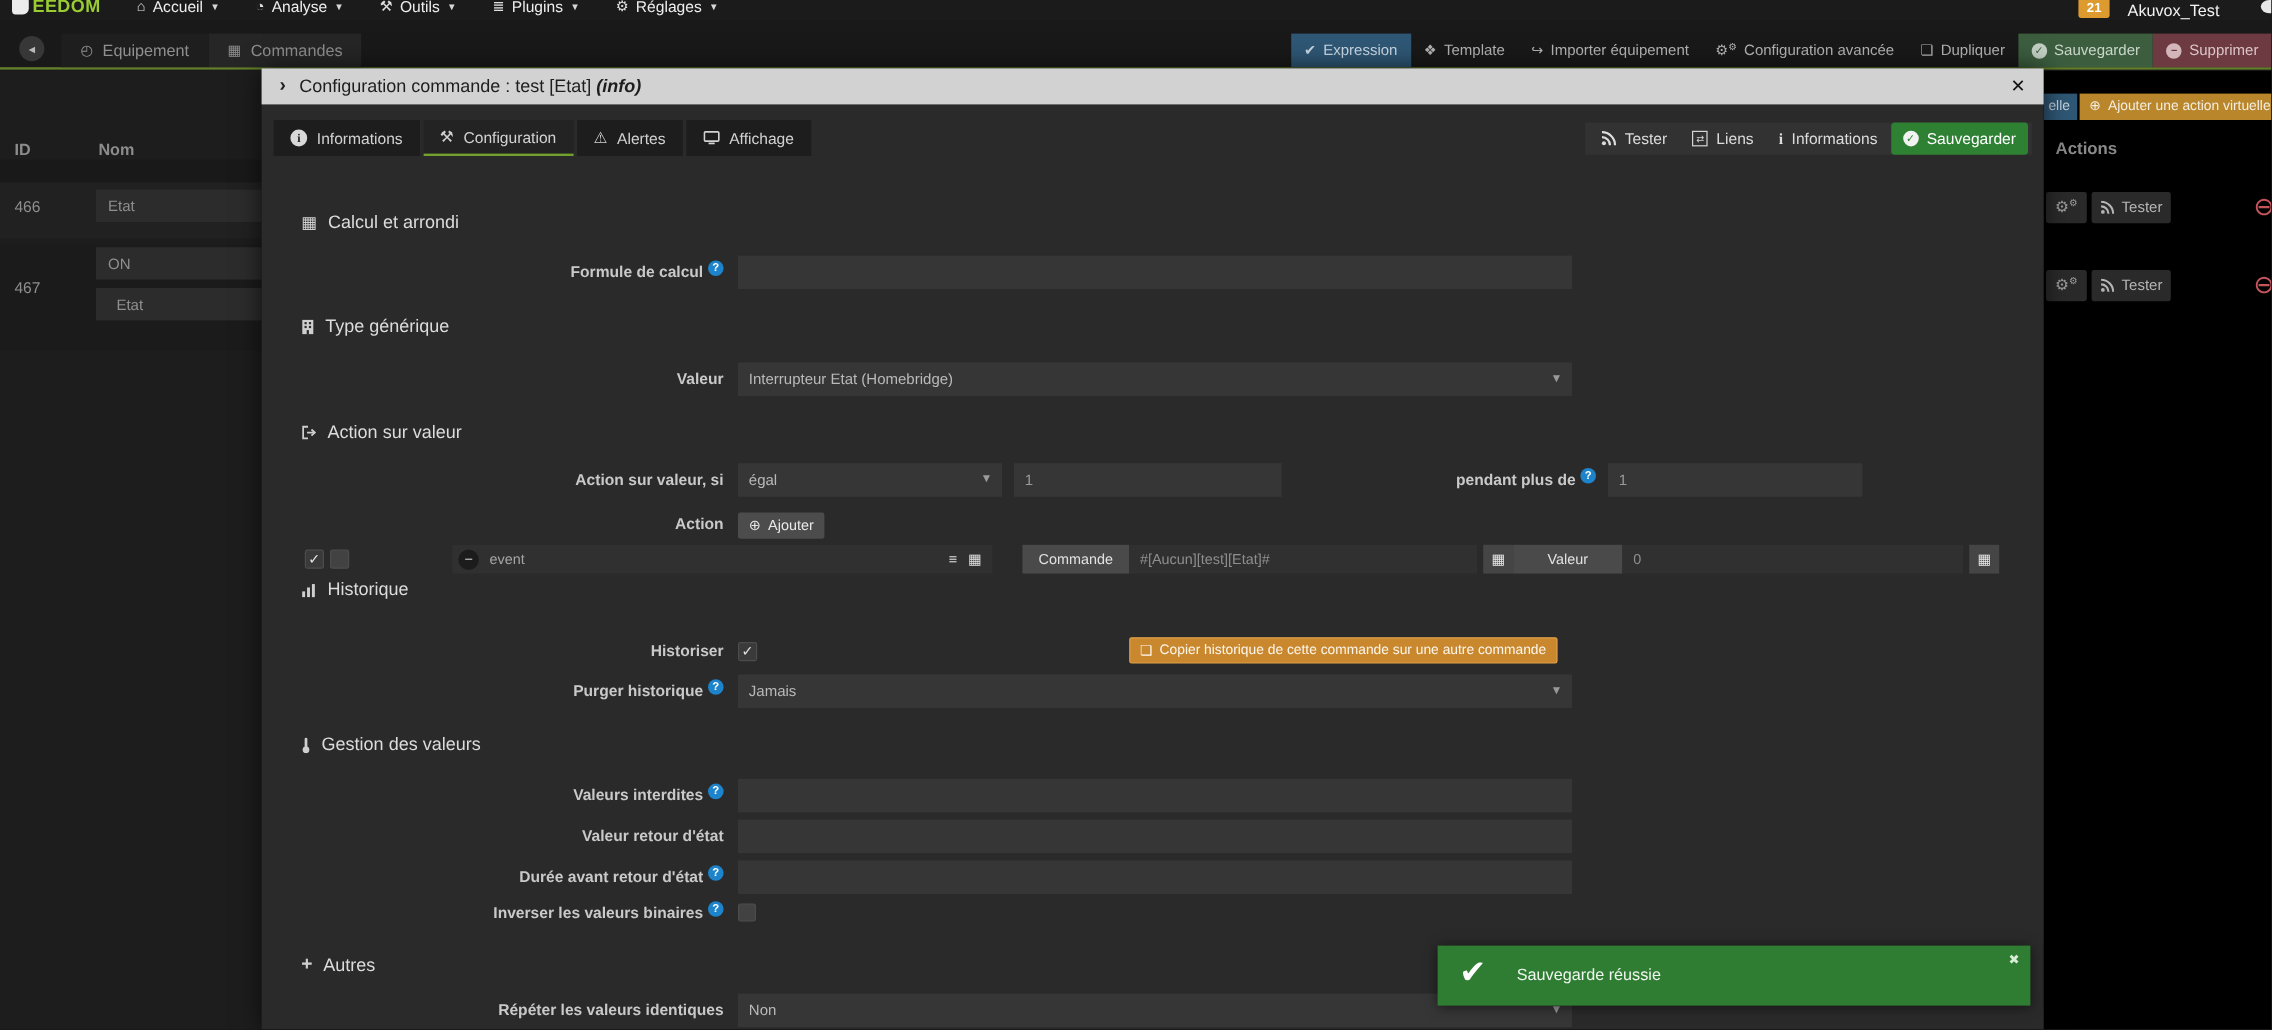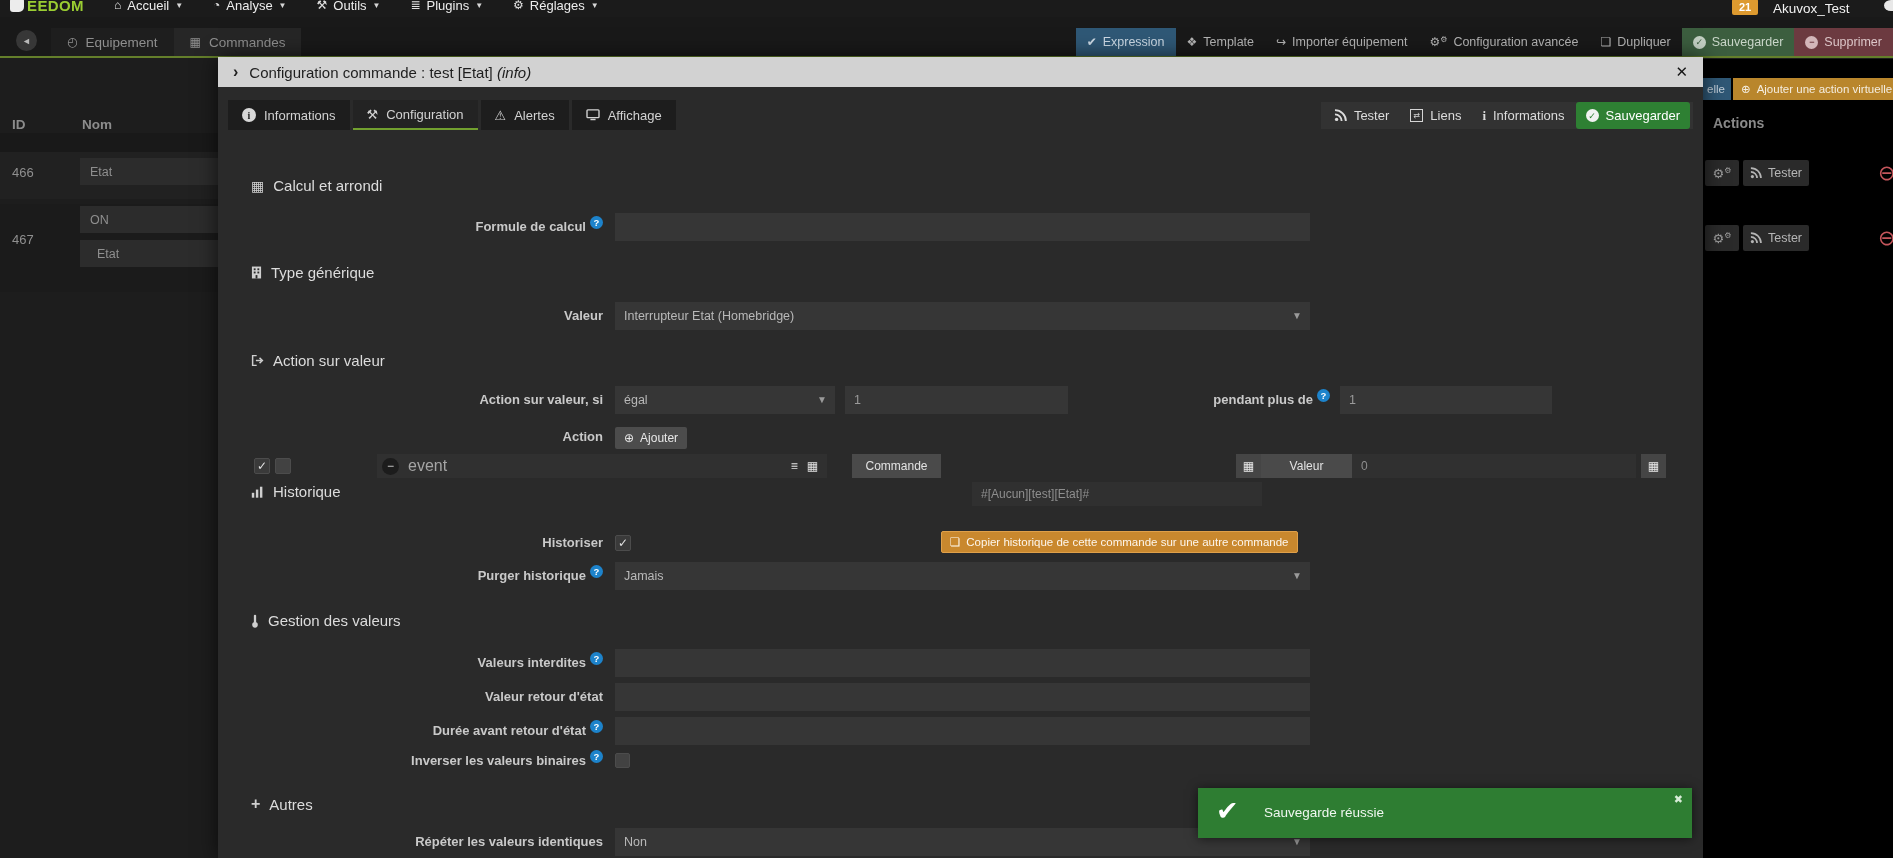--- a/index.html
+++ b/index.html
@@ -53,21 +53,21 @@
   .btn-orange { position:absolute; left:30px; top:19px; height:22px; background:#b9862c; color:#f4ede0; font-size:11.5px; line-height:22px; padding:0 8px; white-space:nowrap; display:flex; gap:6px; align-items:center; }
   .actions-h { position:absolute; left:10px; top:56px; color:#8a8a8a; font-weight:bold; font-size:14px; }
   .gear-btn { position:absolute; left:2px; width:34px; height:26px; background:#2a2a2a; color:#9f9f9f; display:flex; align-items:center; justify-content:center; border-radius:2px; font-size:13px; }
   .tester-btn { position:absolute; left:40px; width:66px; height:26px; background:#2a2a2a; color:#b5b5b5; display:flex; gap:6px; align-items:center; justify-content:center; font-size:12.5px; border-radius:2px; }
   .red-minus { position:absolute; left:175px; color:#c4555b; font-size:21px; line-height:21px; }
 
   
   .modal { position:absolute; left:218px; top:57px; width:1485px; height:801px; background:#2a2a2a; z-index:10; box-shadow:0 0 20px rgba(0,0,0,.65); }
   .m-header { height:30px; background:#d2d2d2; color:#1e1e1e; display:flex; align-items:center; padding:0 15px; gap:11px; font-size:15px; }
   .m-chev { font-weight:bold; font-size:16px; }
-  .m-title i { font-style:italic; }
+  .m-title i { font-style:italic;font-weight:bold; }
   .m-close { margin-left:auto; font-size:15px; font-weight:bold; color:#141414; cursor:default; }
   .m-tabs { position:absolute; top:43px; left:10px; display:flex; gap:3px; height:30px; }
   .m-tab { background:#1d1d1d; color:#d2d2d2; font-size:13px; display:flex; align-items:center; gap:8px; padding:0 14px; }
   .m-tab.active { background:#232323; border-bottom:2px solid #72a02f; }
   .ic-info { width:14px; height:14px; border-radius:50%; background:#d8d8d8; color:#1d1d1d; font-size:10px; font-weight:bold; display:inline-flex; align-items:center; justify-content:center; font-family:"Liberation Serif",serif; }
   .m-actions { position:absolute; top:45px; right:10px; height:27px; display:flex; align-items:center; background:#323232; padding:0 3px; gap:1px; }
   .m-abtn { display:flex; gap:7px; align-items:center; color:#dcdcdc; font-size:13px; padding:0 10px; height:27px; white-space:nowrap; }
   .m-abtn.save { background:#2e8033; color:#fff; border-radius:3px; }
   .circ.wsv { background:#f2f2f2; color:#2e8033; }
   .ic-liens { width:13px; height:13px; border:1.5px solid #d5d5d5; display:inline-flex; align-items:center; justify-content:center; font-size:8px; color:#d5d5d5; }
@@ -79,21 +79,21 @@
   .flabel { position:absolute; left:0; width:385px; text-align:right; color:#c9c9c9; font-size:13px; font-weight:bold; line-height:28px; white-space:nowrap; }
   .help { display:inline-block; width:13px; height:13px; background:#1d83cb; color:#fff; border-radius:50%; font-size:9.5px; line-height:13px; text-align:center; font-weight:bold; margin-left:4px; vertical-align:5px; }
   .tin { position:absolute; background:#363636; border:0; height:28px; color:#9a9a9a; font-size:12.5px; padding:0 9px; font-family:inherit; }
   .sel { position:absolute; background:#363636; height:28px; line-height:28px; color:#b9b9b9; font-size:12.5px; padding:0 24px 0 9px; }
   .sarr { position:absolute; right:8px; top:0; color:#9a9a9a; font-size:10px; }
   .cb { position:absolute; width:16px; height:16px; background:#3a3a3a; border:1px solid #4c4c4c; border-radius:2px; color:#e3e3e3; font-size:12px; line-height:14px; text-align:center; }
   .cb.lite { background:#424242; }
   .add-btn { position:absolute; left:397px; top:370px; height:22px; background:#4c4c4c; color:#e8e8e8; font-size:12px; display:flex; gap:6px; align-items:center; padding:0 9px; border-radius:2px; }
   .ev-group { position:absolute; left:159px; top:397px; width:450px; height:24px; background:#303030; display:flex; align-items:center; }
   .ev-minus { width:17px; height:17px; border-radius:50%; background:#1c1c1c; color:#d0d0d0; font-size:12px; line-height:16px; text-align:center; margin:0 9px 0 5px; flex:none; }
-  .ev-input { flex:1; background:transparent; border:0; color:#a5a5a5; font-size:16px; font-family:inherit; }
+  .ev-input { flex:1; background:transparent; border:0; color:#a5a5a5; font-size:12px; font-family:inherit; }
   .ev-ico { color:#e0e0e0; font-size:12px; margin-right:9px; }
   .ev-lab { position:absolute; top:397px; height:24px; background:#4a4a4a; color:#e2e2e2; font-size:12px; line-height:24px; text-align:center; }
   .ev-in2 { position:absolute; top:397px; height:24px; background:#303030; border:0; color:#8e8e8e; font-size:12px; padding:0 9px; font-family:inherit; }
   .ev-tbl { position:absolute; top:397px; width:25px; height:24px; background:#454545; color:#e8e8e8; font-size:12px; line-height:24px; text-align:center; }
   .copy-btn { position:absolute; left:723px; top:474px; height:22px; background:#c9882e; border:1px solid #dFA04a; color:#fdf6ec; font-size:11.5px; display:flex; gap:6px; align-items:center; padding:0 8px; border-radius:2px; white-space:nowrap; }
 
   
   .toast { position:absolute; left:1198px; top:788px; width:494px; height:50px; background:#2e7d32; z-index:30; box-shadow:0 1px 10px rgba(0,0,0,.55); }
   .toast-check { position:absolute; left:18px; top:7px; color:#fff; font-size:27px; font-weight:bold; }
   .toast-msg { position:absolute; left:66px; top:0; line-height:50px; color:#f0f7f0; font-size:13.5px; }
@@ -347,21 +347,21 @@
 
     <div class="cb" style="left:36px; top:401px"><span>✓</span></div>
     <div class="cb lite" style="left:57px; top:401px"></div>
     <div class="ev-group">
       <span class="ev-minus">−</span>
       <input class="ev-input" value="event" style="">
       <span class="ev-ico">≡</span>
       <span class="ev-ico">▦</span>
     </div>
     <div class="ev-lab" style="left:634px; width:89px">Commande</div>
-    <input class="ev-in2" style="left: 754px; width: 290px; margin-top: 28px;" value="#[Aucun][test][Etat]#">
+    <input class="ev-in2" style="left: 723px; width: 290px;" value="#[Aucun][test][Etat]#">
     <div class="ev-tbl" style="left:1018px"><span>▦</span></div>
     <div class="ev-lab" style="left:1043px; width:91px">Valeur</div>
     <input class="ev-in2" style="left: 1134px; width: 284px;" value="0">
     <div class="ev-tbl" style="left:1423px"><span>▦</span></div>
 
     <div class="fsec" style="top:426px">
       <span class="sic">
         <svg width="13" height="12" viewBox="0 0 16 14">
             <g fill="#cfcfcf">
               <rect x="1" y="8" width="3" height="6"></rect>

